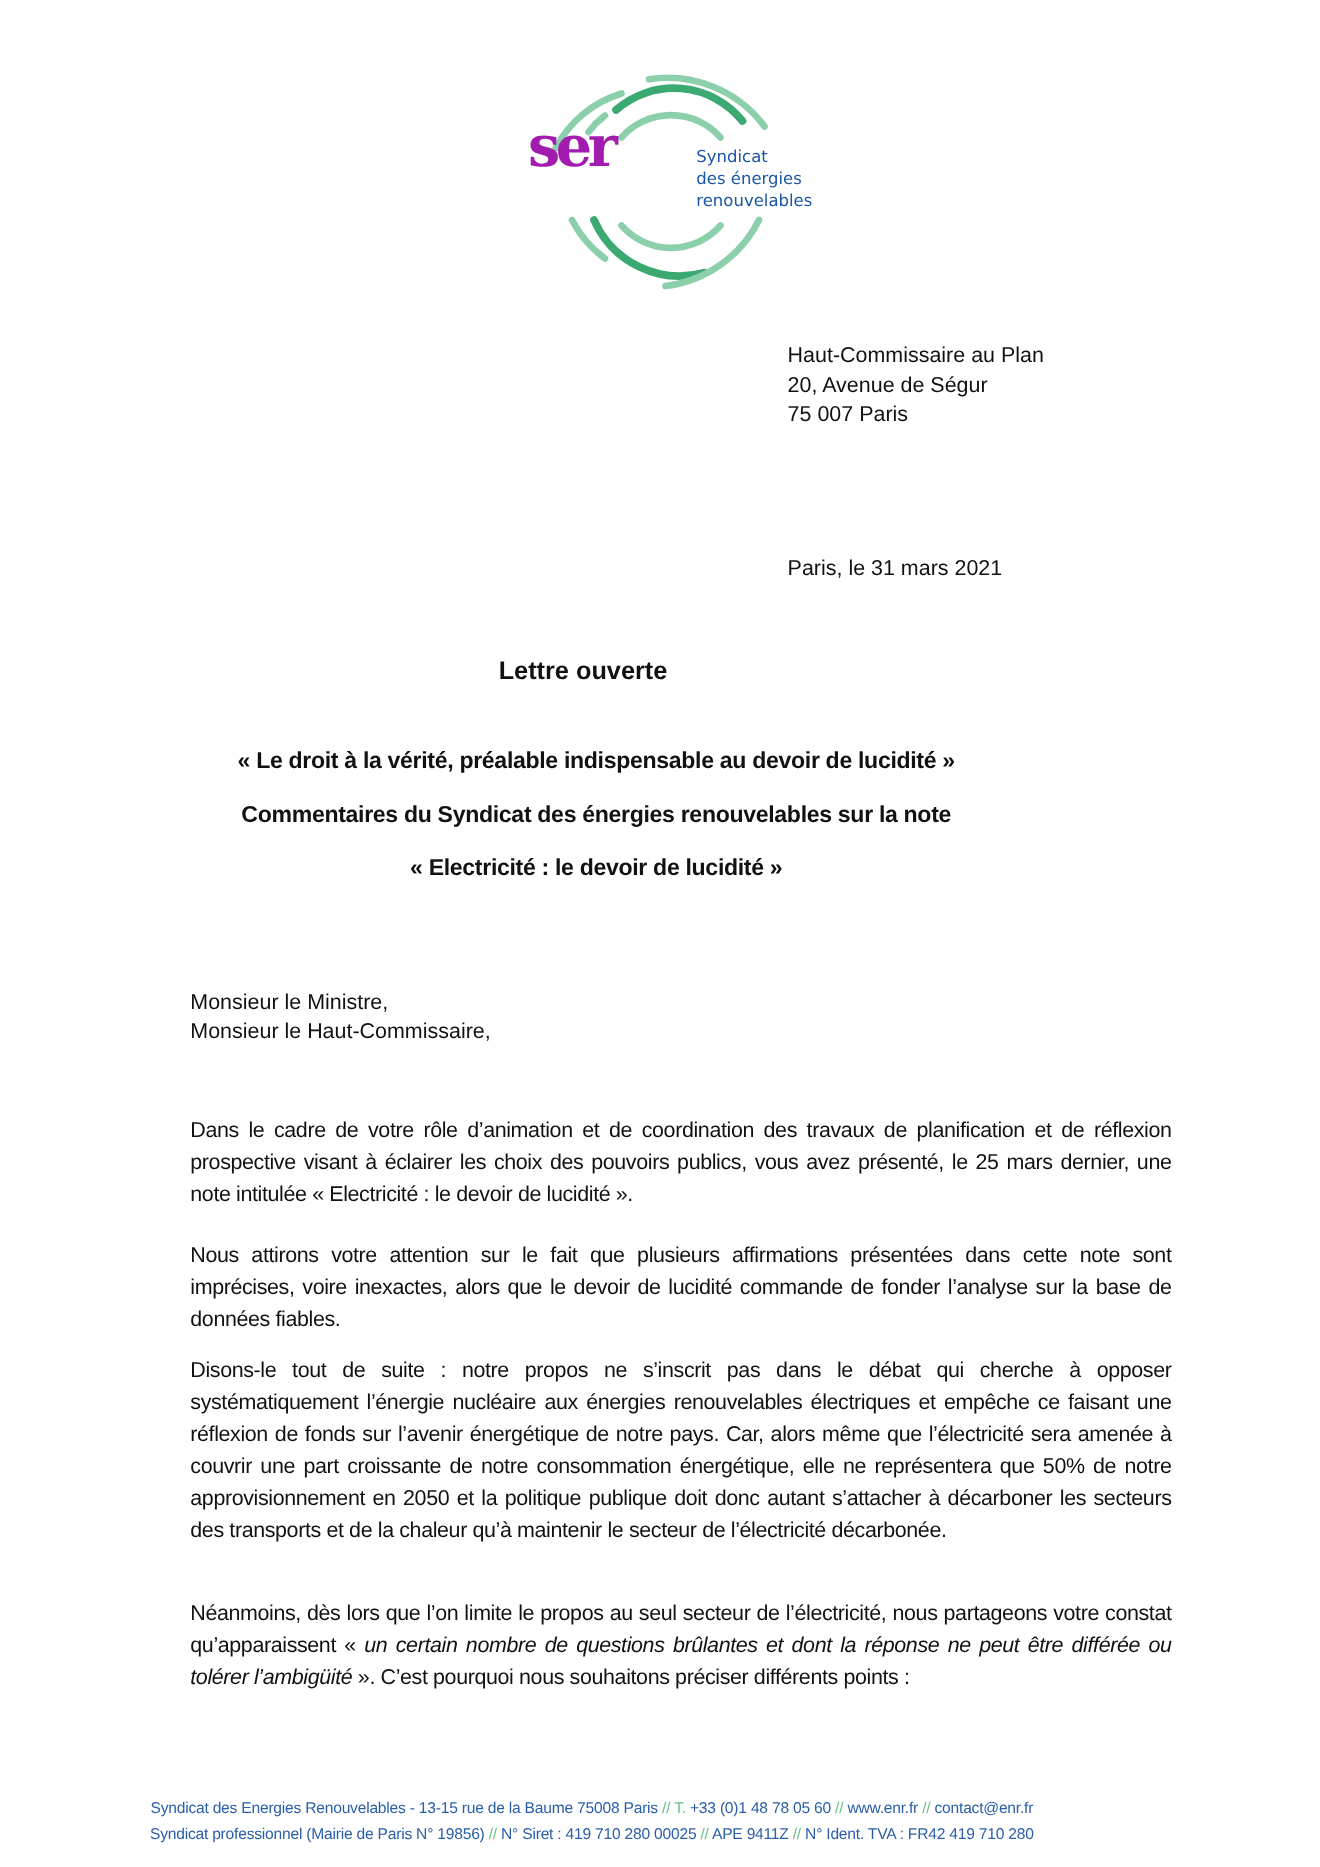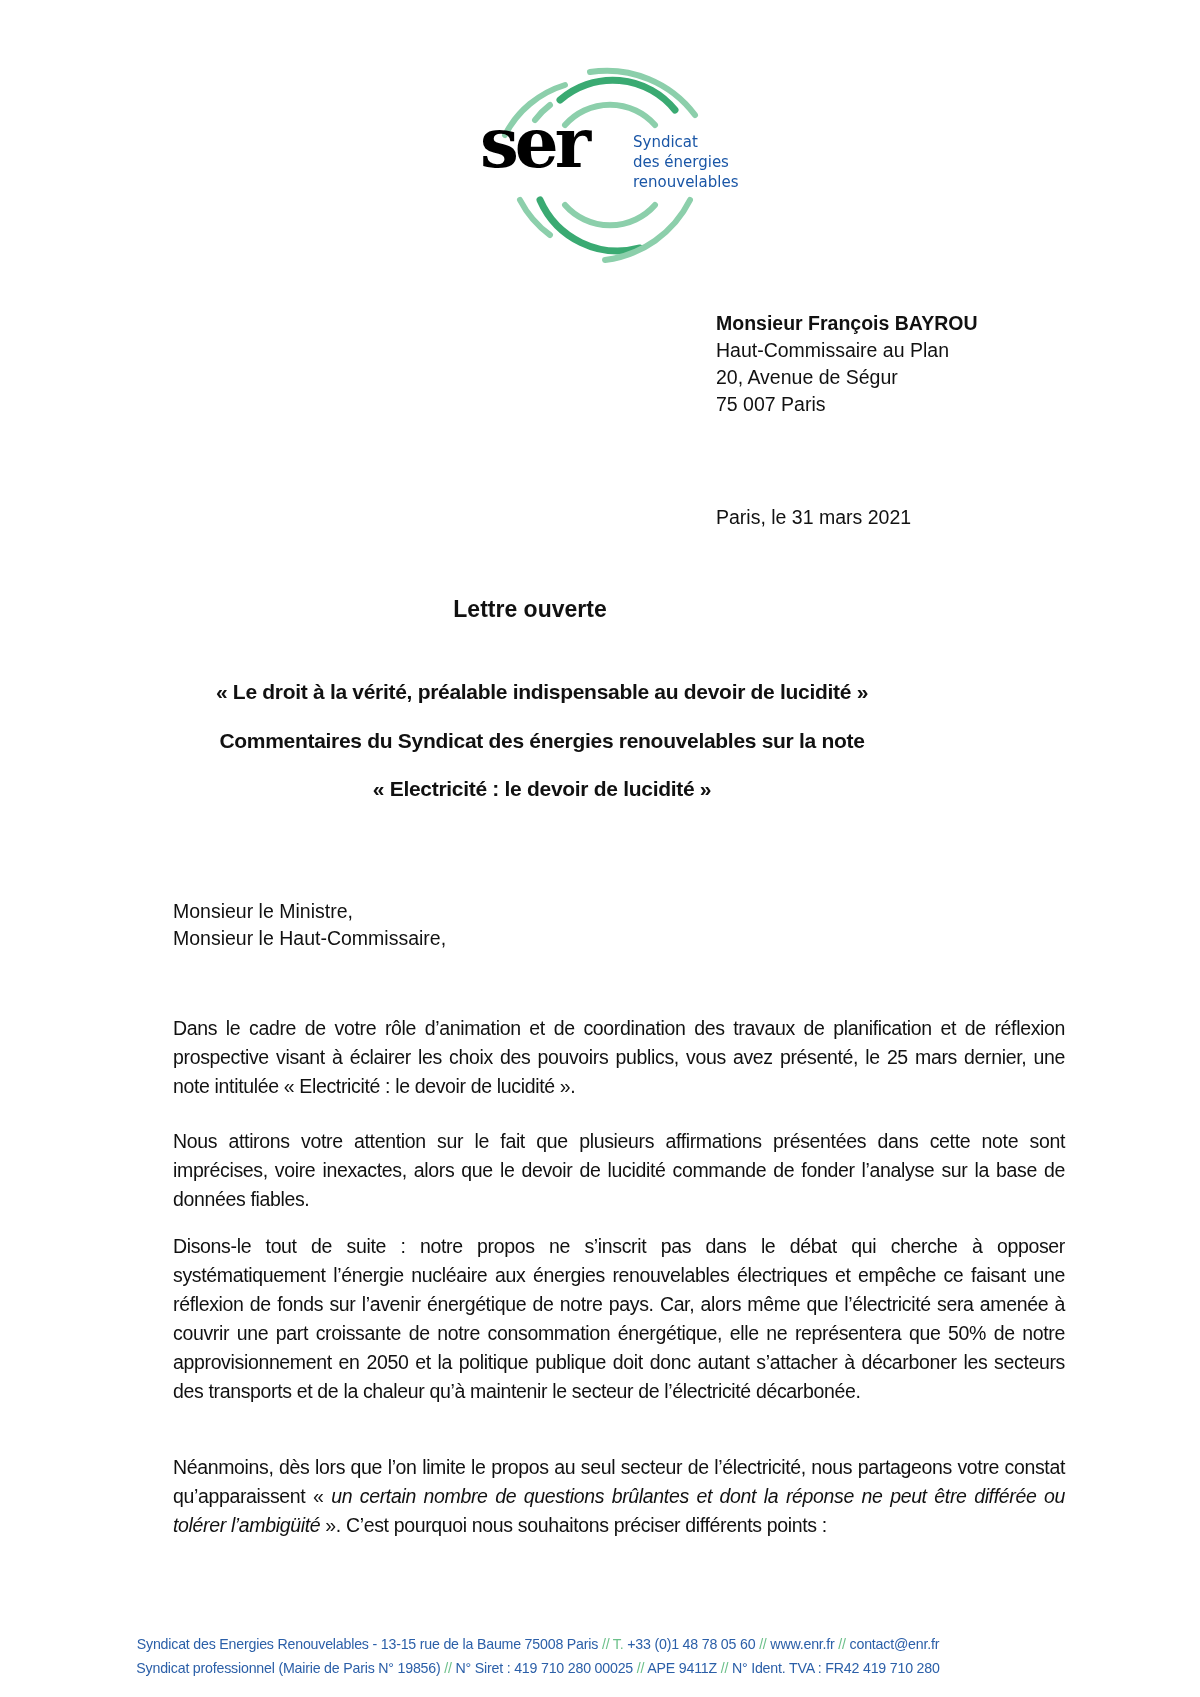--- a/index.html
+++ b/index.html
@@ -1,21 +1,21 @@
 <!DOCTYPE html>
 <html><head>
 <meta charset="utf-8">
 <style>
   html, body { margin:0; padding:0; background:#ffffff; }
   body { width:1200px; height:1697px; position:relative; overflow:hidden;
          font-family:"Liberation Sans", sans-serif; color:#111; }
   .abs { position:absolute; }
   #logo { left:450px; top:50px; width:350px; height:240px; }
   .logo-word { position:absolute; left:30px; top:58px; font-family:"DejaVu Serif", serif;
-               font-weight:bold; font-size:69px; letter-spacing:-4px; color:#000000; line-height:1; }
+               font-weight:bold; font-size:52px; letter-spacing:-4px; color:#a21caf; line-height:1; }
   .logo-sub { position:absolute; left:183px; top:82px; font-family:"DejaVu Sans", sans-serif;
               font-size:15px; line-height:20px; color:#1a56a6; }
   .logo-sub div { white-space:nowrap; }
   .recipient { left:716px; top:310px; font-size:19.5px; line-height:27px; }
   .recipient .b { font-weight:bold; }
   .date { left:716px; top:504px; font-size:19.5px; line-height:27px; }
   .center { left:0; width:1060px; text-align:center; font-weight:bold; }
   .h1 { top:596px; font-size:23px; }
   .h2 { font-size:21px; letter-spacing:-0.3px;margin-left:12px; }
   .salut { left:173px; top:898px; font-size:19.5px; line-height:27px; }
@@ -45,21 +45,20 @@
   </svg>
   <div class="logo-word">ser</div>
   <div class="logo-sub">
     <div>Syndicat</div>
     <div>des énergies</div>
     <div>renouvelables</div>
   </div>
 </div>
 
 <div class="abs recipient">
-  <div class="b">Monsieur François BAYROU</div>
   <div>Haut-Commissaire au Plan</div>
   <div>20, Avenue de Ségur</div>
   <div>75 007 Paris</div>
 </div>
 
 <div class="abs date">Paris, le 31 mars 2021</div>
 
 <div class="abs center h1">Lettre ouverte</div>
 <div class="abs center h2" style="top:680px">« Le droit à la vérité, préalable indispensable au devoir de lucidité »</div>
 <div class="abs center h2" style="top:729px">Commentaires du Syndicat des énergies renouvelables sur la note</div>

